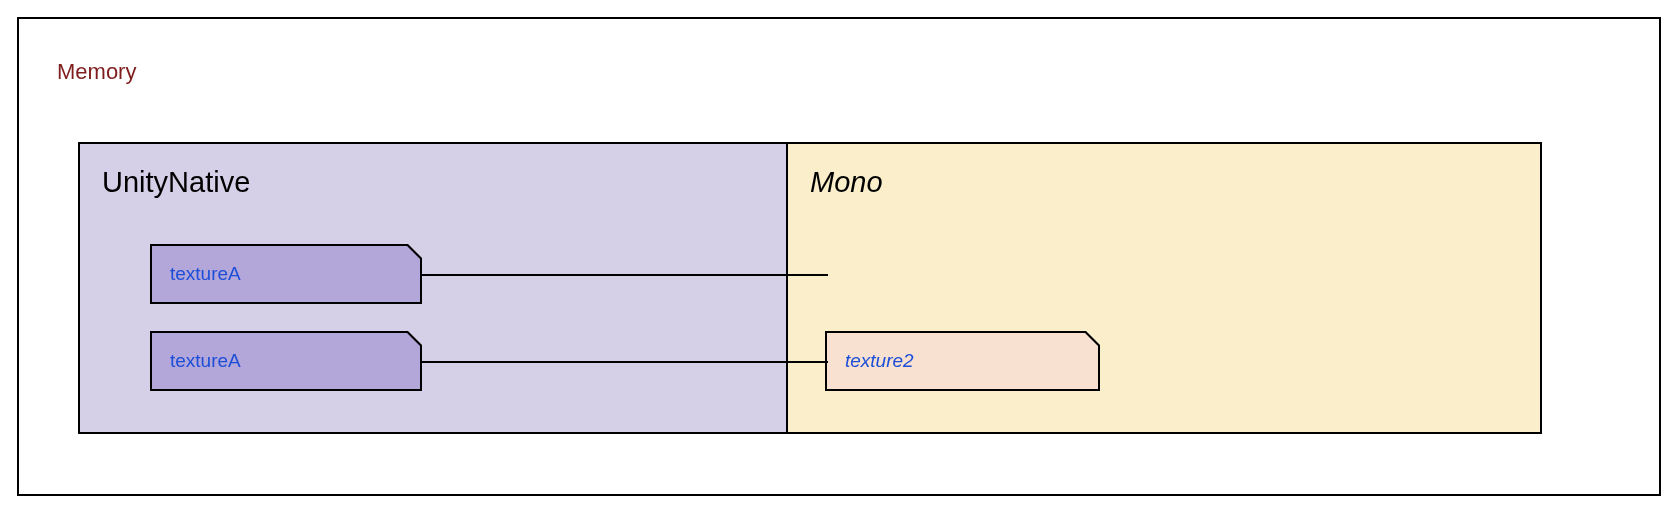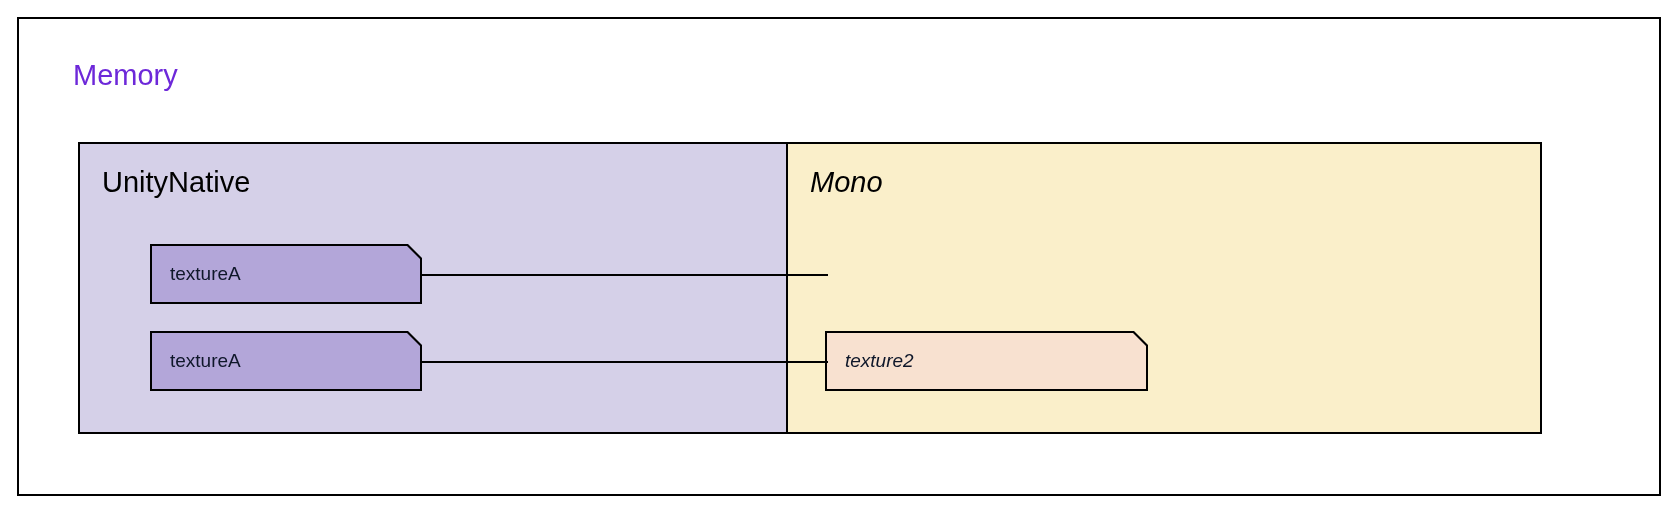--- a/index.html
+++ b/index.html
@@ -28,25 +28,25 @@
     top: 17px;
     width: 1644px;
     height: 479px;
     border: 2px solid #000000;
     background: #ffffff;
     box-sizing: border-box;
   }
 
   .memory-title {
     position: absolute;
-    left: 54px;
+    left: 38px;
     top: 42px;
-    font-size: 29px;
+    font-size: 22px;
     line-height: 1;
-    color: #6d28d9;
+    color: #7f1d1d;
     white-space: nowrap;
   }
 
   
   .regions {
     position: absolute;
     left: 59px;
     top: 123px;
     width: 1464px;
     height: 292px;
@@ -107,21 +107,21 @@
     z-index: 1;
   }
   .obj-label {
     position: absolute;
     left: 20px;
     top: 0;
     height: 100%;
     display: flex;
     align-items: center;
     font-size: 19px;
-    color: #0f172a;
+    color: #1d4ed8;
     z-index: 2;
     white-space: nowrap;
   }
 
   .obj-native .obj-fill { background: #b3a6d9; }
   .obj-mono   .obj-fill { background: #f8e1d0; }
 
   
   .connector {
     position: absolute;
@@ -154,21 +154,21 @@
           <div class="obj-edge"></div>
           <div class="obj-fill"></div>
           <div class="obj-label">textureA</div>
         </div>
       </div>
 
       <div class="region region-mono">
         <div class="region-title">Mono</div>
 
 
-        <div class="obj obj-mono" style="left:37px; top:187px; width:323px;">
+        <div class="obj obj-mono" style="left:37px; top:187px; width:275px;">
           <div class="obj-edge"></div>
           <div class="obj-fill"></div>
           <div class="obj-label">texture2</div>
         </div>
       </div>
 
       <div class="connector" style="left:342px; top:130px; width:406px;"></div>
 
       <div class="connector" style="left:342px; top:217px; width:406px;"></div>
 

